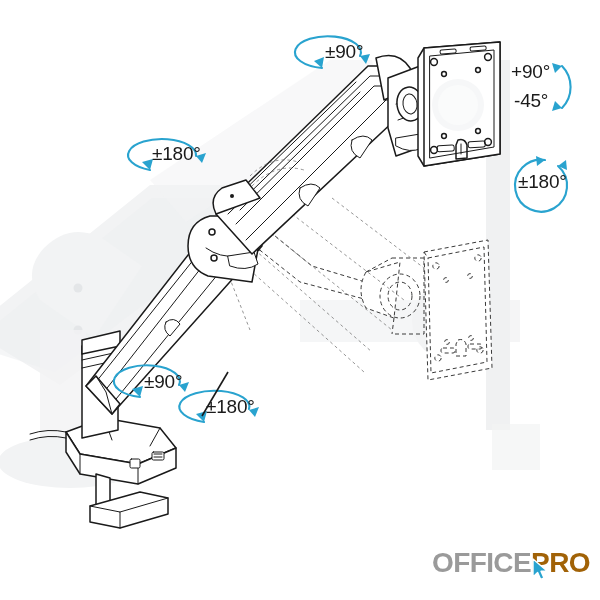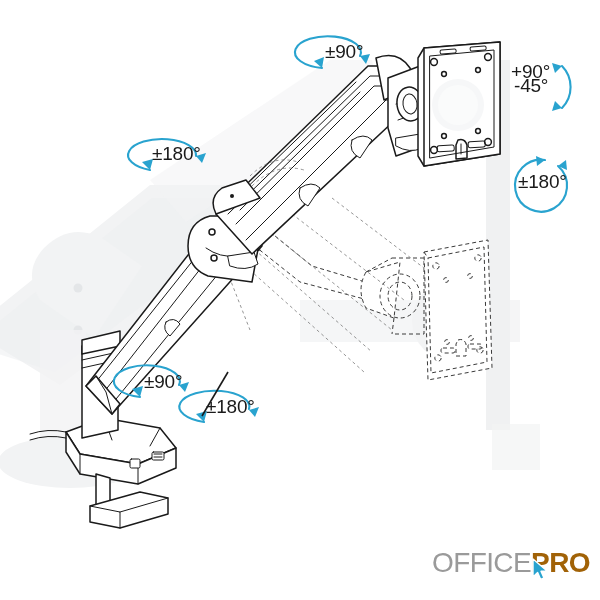--- a/index.html
+++ b/index.html
@@ -16,21 +16,21 @@
   .ann{
     position:absolute;
     color:#1a1a1a;
     font-size:19px;
     letter-spacing:-0.2px;
     white-space:nowrap;
     font-family:"Liberation Sans", sans-serif;
   }
   #ann-top-90{left:325px;top:41px;}
   #ann-right-90{left:511px;top:61px;}
-  #ann-right-45{left:514px;top:75px;text-align:right;}
+  #ann-right-45{left:514px;top:90px;text-align:right;}
   #ann-right-180{left:518px;top:171px;}
   #ann-left-180{left:152px;top:143px;}
   #ann-bot-90{left:144px;top:371px;}
   #ann-bot-180{left:206px;top:396px;}
 
   #desc{
     position:absolute;
     left:224px;top:491px;
     color:#3c3c3c;
     font-size:16.5px;
@@ -42,21 +42,21 @@
 
   #logo{
     position:absolute;
     left:432px;top:549px;
     font-size:28px;
     line-height:28px;
     letter-spacing:-0.6px;
     white-space:nowrap;
     font-family:"Liberation Sans", sans-serif;
   }
-  #logo .l-office{color:#9a9a9a;font-weight:400;}
+  #logo .l-office{color:#9a9a9a;font-weight:700;}
   #logo .l-pro{color:#a16207;font-weight:700;}
   #logo .l-cursor{position:absolute;left:99px;top:9px;}
 </style>
 </head>
 <body>
 
 <div id="stage">
 
   <svg id="art" viewBox="0 0 600 600" xmlns="http://www.w3.org/2000/svg">
     <defs>

